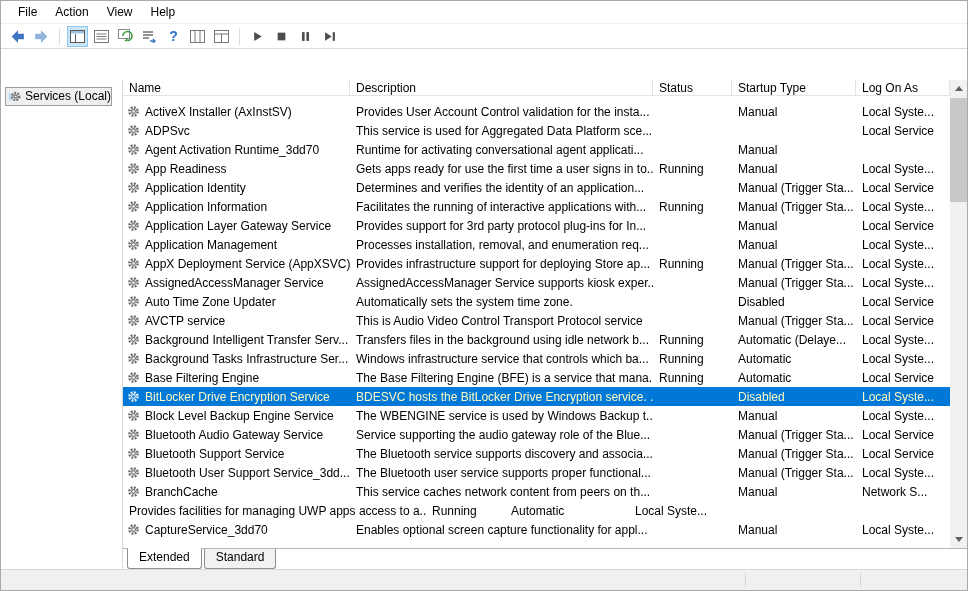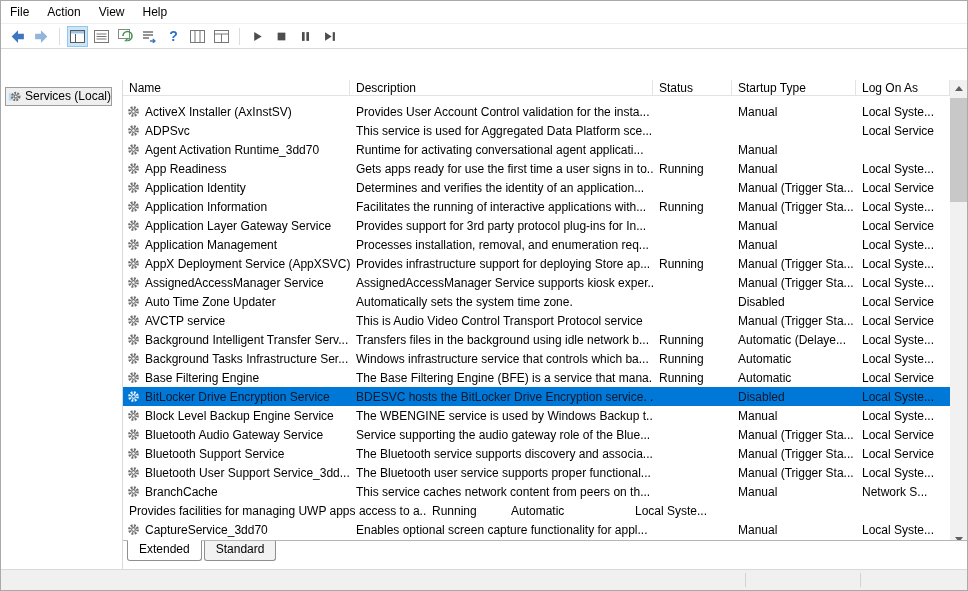--- a/index.html
+++ b/index.html
@@ -8,21 +8,21 @@
   .window { position:relative; width:968px; height:591px; background:#fff; border:1px solid #a9a9a9; }
 
   
   .titlebar { height:30px; display:flex; align-items:center; padding-left:9px; background:#fff; }
   .titlebar .app-icon { width:16px; height:16px; margin-right:7px; display:inline-flex; }
   .titlebar .title { font-size:12px; }
   .win-controls { margin-left:auto; display:flex; height:30px; }
   .win-btn { width:46px; height:30px; display:flex; align-items:center; justify-content:center; }
 
   
-  .menubar { height:22px; display:flex; align-items:center; padding-left:0; background:#fff; }
+  .menubar { height:22px; display:flex; align-items:center; padding-left:8px; background:#fff; }
   .menu-item { padding:2px 9px; }
 
   
   .toolbar { height:26px; display:flex; align-items:center; padding-left:6px; gap:3px;
              border-top:1px solid #f0f0f0; border-bottom:1px solid #d9d9d9; background:#fff; }
   .tool-btn { width:21px; height:21px; display:flex; align-items:center; justify-content:center; }
   .tool-btn.active-toggle { background:#cde6f7; border:1px solid #90c8f0; }
   .tool-sep { width:1px; height:17px; background:#dcdcdc; margin:0 4px; }
   .help-glyph { color:#2a6fce; font-weight:bold; font-size:14px; line-height:1; }
 
@@ -44,33 +44,33 @@
   .c-start  { width:124px; }
   .c-logon  { flex:1; }
 
   
   .list-body { position:absolute; top:22px; left:0; right:17px; bottom:21px; overflow:hidden; }
   .row { height:19px; display:flex; align-items:flex-end; white-space:nowrap; }
   .cell { padding:0 6px; overflow:hidden; text-overflow:clip; white-space:nowrap; height:19px;
           display:flex; align-items:center; }
   .cell.c-name { padding-left:4px; gap:5px; }
   .gear { display:inline-flex; flex:none; width:13px; height:13px; }
-  .row.selected { background:var(--sel,#0078d7); color:#0f172a; }
+  .row.selected { background:var(--sel,#0078d7); color:#fef9c3; }
   .row.selected .gear svg circle { stroke:#e8eef5; }
 
   
   .vscroll { position:absolute; top:0; right:0; width:17px; bottom:21px; background:#f1f1f1; }
   .sb-btn { position:absolute; left:0; width:17px; height:17px; display:flex; align-items:center; justify-content:center; }
   .sb-up { top:0; } .sb-down { bottom:0; }
   .tri-up   { width:0; height:0; border-left:4px solid transparent; border-right:4px solid transparent; border-bottom:5px solid #5f5f5f; }
   .tri-down { width:0; height:0; border-left:4px solid transparent; border-right:4px solid transparent; border-top:5px solid #5f5f5f; }
   .sb-thumb { position:absolute; left:0; top:18px; width:17px; height:104px; background:#c8c8c8; }
 
   
-  .tabs-row { position:absolute; left:0; right:0; bottom:8px; height:21px; background:#fff;
+  .tabs-row { position:absolute; left:0; right:0; bottom:0; height:21px; background:#fff;
               border-top:1px solid #b5b5b5; display:flex; padding-left:4px; }
   .tab { padding:2px 11px 3px; border:1px solid #8f8f8f; border-top:none; margin-right:2px;
          background:#f2f2f2; border-radius:0 0 3px 3px; line-height:13px; }
   .tab.active { background:#fff; margin-top:-1px; border-top:1px solid #fff; }
 
   
   .statusbar { position:absolute; left:0; right:0; bottom:0; height:21px; background:#f0f0f0;
                border-top:1px solid #d9d9d9; }
   .status-sep { position:absolute; top:3px; bottom:3px; width:1px; background:#d3d3d3; }
   .status-sep.s1 { right:221px; } .status-sep.s2 { right:106px; }

